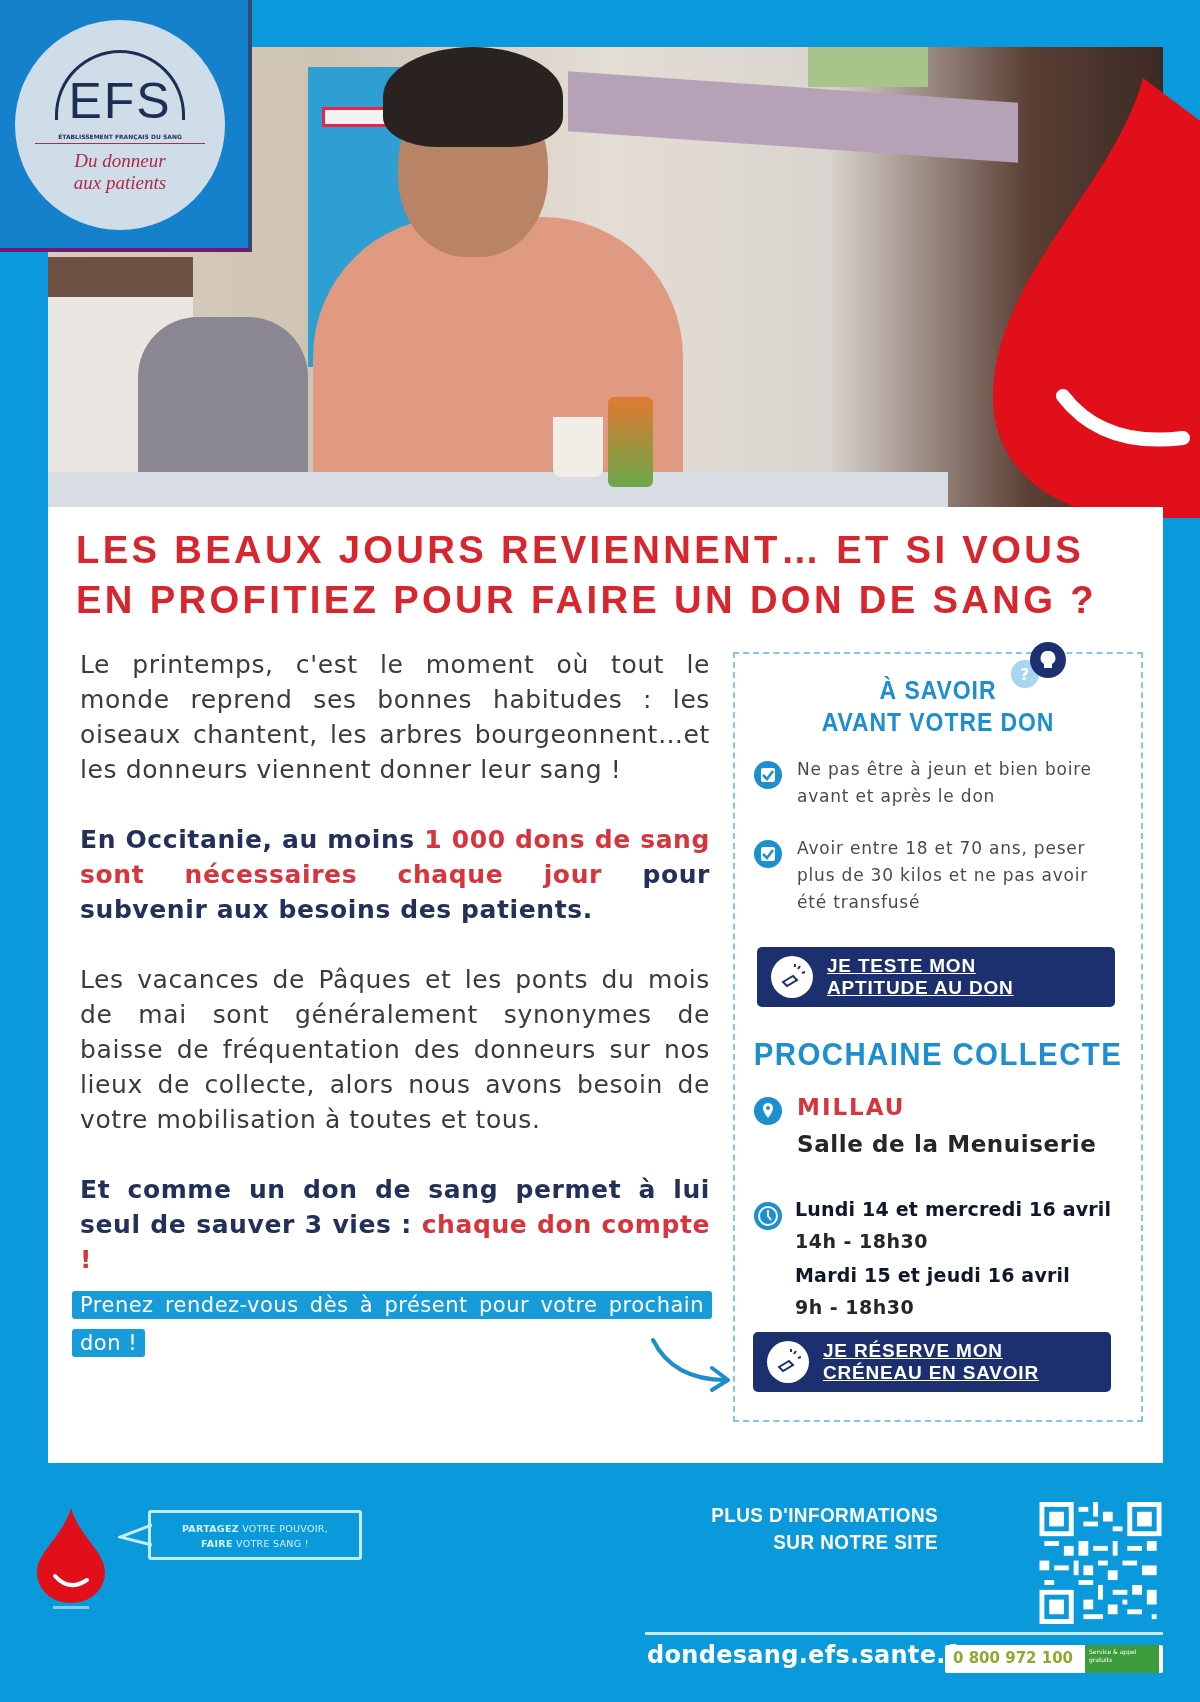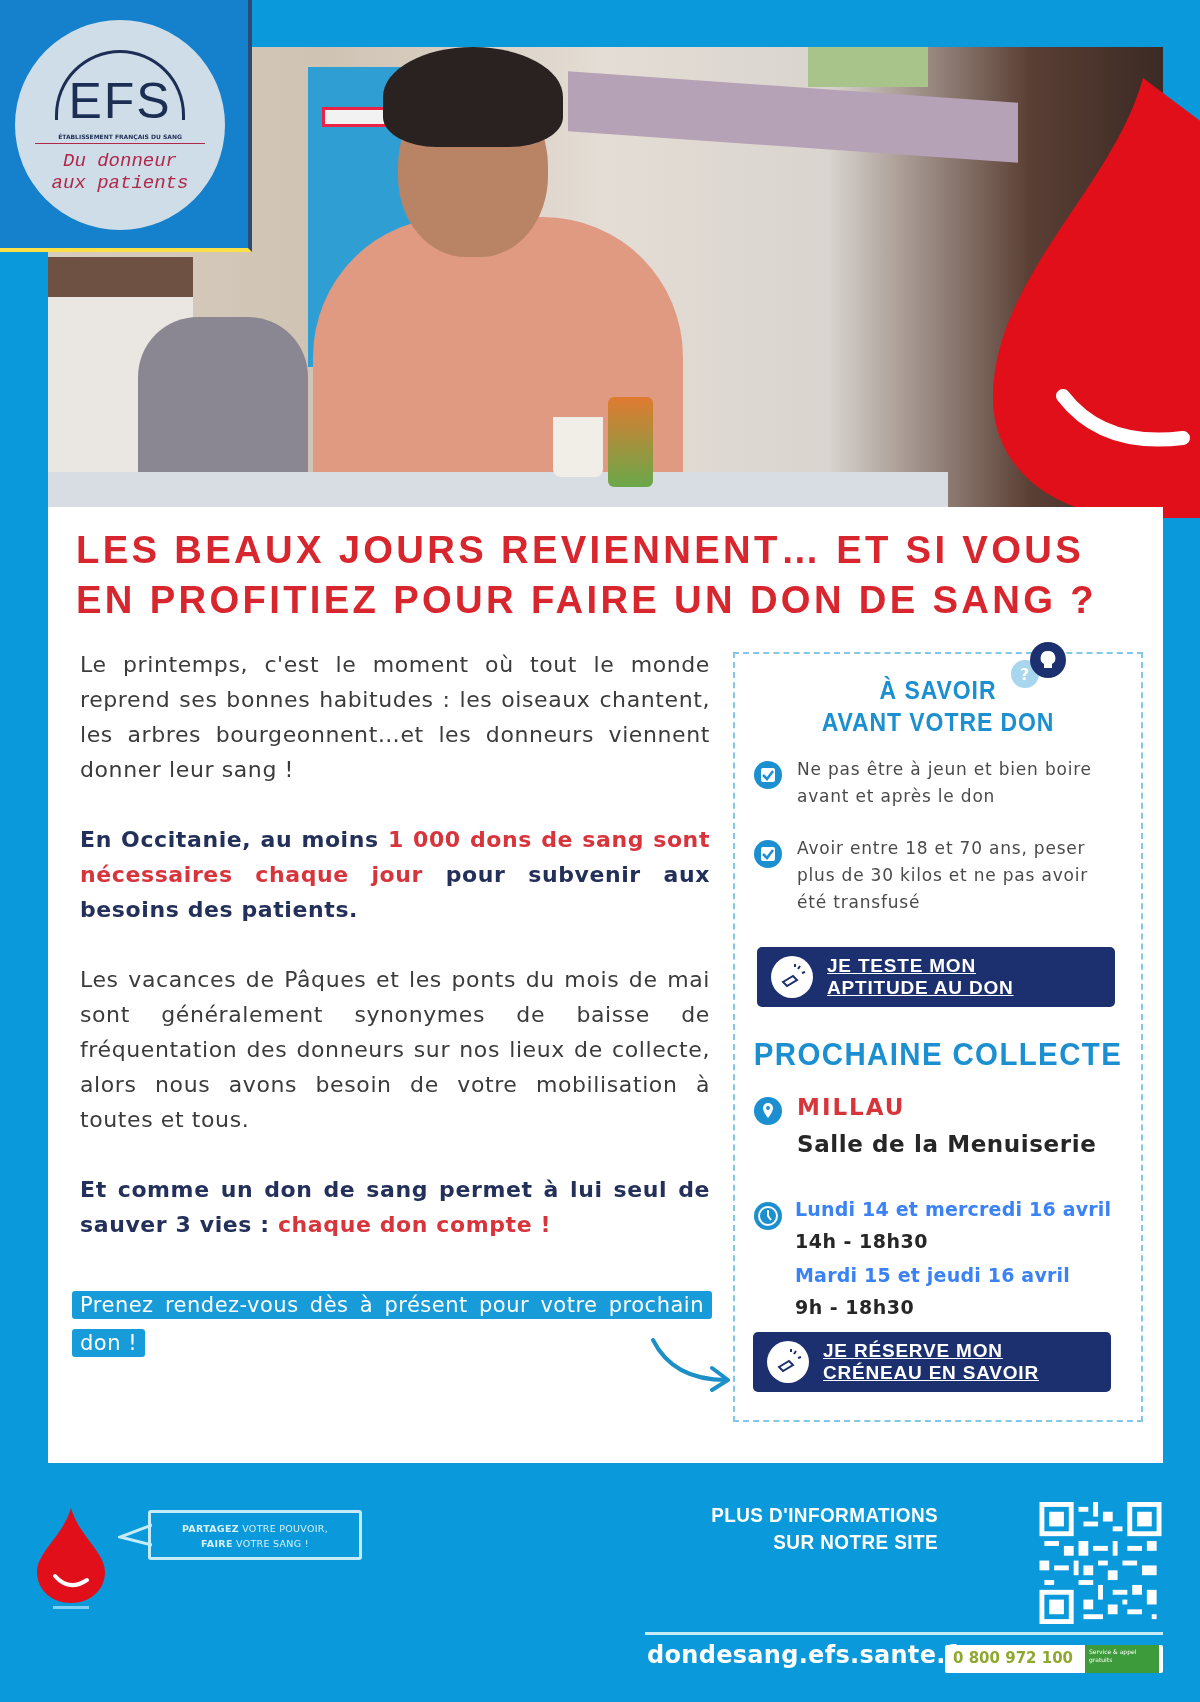--- a/index.html
+++ b/index.html
@@ -29,44 +29,44 @@
   .photo .can { position: absolute; left: 560px; top: 350px; width: 45px; height: 90px; background: linear-gradient(#e07a30, #6aa84a); border-radius: 6px; }
   .photo .cup { position: absolute; left: 505px; top: 370px; width: 50px; height: 60px; background: #f1eee8; border-radius: 0 0 8px 8px; }
 
   .drop-big {
     position: absolute; left: 993px; top: 78px; width: 230px; height: 440px;
   }
 
   
   .logo-box {
     position: absolute; left: 0; top: 0; width: 252px; height: 252px;
-    background: #1581cc; border-right: 4px solid #2c4c73; border-bottom: 4px solid #fde047;
+    background: #1581cc; border-right: 4px solid #2c4c73; border-bottom: 4px solid #701a75;
   }
   .logo-circle {
     position: absolute; left: 15px; top: 20px; width: 210px; height: 210px; border-radius: 50%;
     background: #cfdde8; text-align: center;
   }
   .logo-arc { position: absolute; left: 40px; top: 30px; width: 130px; height: 70px; border: 3px solid #1d2e55; border-bottom: none; border-radius: 70px 70px 0 0; }
   .logo-efs { position: absolute; left: 0; right: 0; top: 52px; font-family: "Liberation Sans", sans-serif; font-size: 50px; color: #1d2e55; letter-spacing: 2px; }
   .logo-sub { position: absolute; left: 20px; right: 20px; top: 113px; font-size: 6px; font-weight: bold; color: #1d2e55; border-bottom: 1px solid #b0284a; padding-bottom: 3px; }
-  .logo-tag { position: absolute; left: 0; right: 0; top: 130px; font-family: Liberation Mono, monospace; font-style: italic; font-size: 19px; color: #b0284a; line-height: 22px; }
+  .logo-tag { position: absolute; left: 0; right: 0; top: 130px; font-family: Liberation Serif, serif; font-style: italic; font-size: 19px; color: #b0284a; line-height: 22px; }
 
   
   .panel { position: absolute; left: 48px; top: 507px; width: 1115px; height: 956px; background: #ffffff; }
 
   .headline {
     position: absolute; left: 28px; top: 18px; width: 1060px;
     font-family: "Liberation Sans", sans-serif; font-weight: bold;
     font-size: 39px; line-height: 50px; letter-spacing: 3.4px;
     color: #d8262e; transform: scaleX(0.98); transform-origin: left;
   }
 
   .col-left { position: absolute; left: 32px; top: 140px; width: 630px; }
   .para {
-    font-size: 22px; line-height: 35px; color: #3b3b3b; text-align: justify;
+    font-size: 25px; line-height: 35px; color: #3b3b3b; text-align: justify;
     text-align-last: left; margin-bottom: 35px; letter-spacing: 0.6px;
   }
   .para.bold { font-weight: bold; color: #23305a; }
   .red { color: #d8343c; }
   .cta-text {
     display: inline; background: #189cd9; color: #fff; font-size: 21px; line-height: 36px;
     padding: 2px 8px; box-decoration-break: clone; -webkit-box-decoration-break: clone;
     border-radius: 3px; letter-spacing: 0.5px;
   }
   .cta-wrap { position: absolute; left: 24px; top: 780px; width: 640px; line-height: 36px; text-align: justify; }
@@ -98,21 +98,21 @@
     font-size: 19px; line-height: 22px; text-decoration: underline; letter-spacing: 0.8px;
   }
   .section-title {
     position: absolute; left: 0; right: 0; top: 382px; text-align: center;
     font-family: "Liberation Sans", sans-serif; font-weight: bold; font-size: 32px; color: #1c8fd0;
     letter-spacing: 1.5px; transform: scaleX(0.92);
   }
   .loc-icon, .clock-icon { position: absolute; left: 18px; width: 30px; height: 30px; }
   .city { position: absolute; left: 62px; top: 440px; font-size: 23px; font-weight: bold; color: #d8343c; letter-spacing: 2px; text-align: center; }
   .venue { position: absolute; left: 62px; top: 477px; font-size: 23px; font-weight: bold; color: #262626; letter-spacing: 0.6px; white-space: nowrap; }
-  .date { position: absolute; left: 60px; font-size: 19px; font-weight: bold; color: #3b82f6; white-space: nowrap; letter-spacing: 0.2px; }
+  .date { position: absolute; left: 60px; font-size: 19px; font-weight: bold; color: #0f172a; white-space: nowrap; letter-spacing: 0.2px; }
   .time { position: absolute; left: 60px; font-size: 19px; font-weight: bold; color: #262626; letter-spacing: 0.5px; }
 
   
   .drop-small { position: absolute; left: 35px; top: 1508px; width: 72px; height: 102px; }
   .speech {
     position: absolute; left: 148px; top: 1510px; width: 214px; height: 50px;
     border: 3px solid #c6ecfb; border-radius: 3px;
     color: #d6f1fc; font-size: 9.5px; line-height: 15px; text-align: center; padding-top: 8px;
     letter-spacing: 0.3px;
   }

